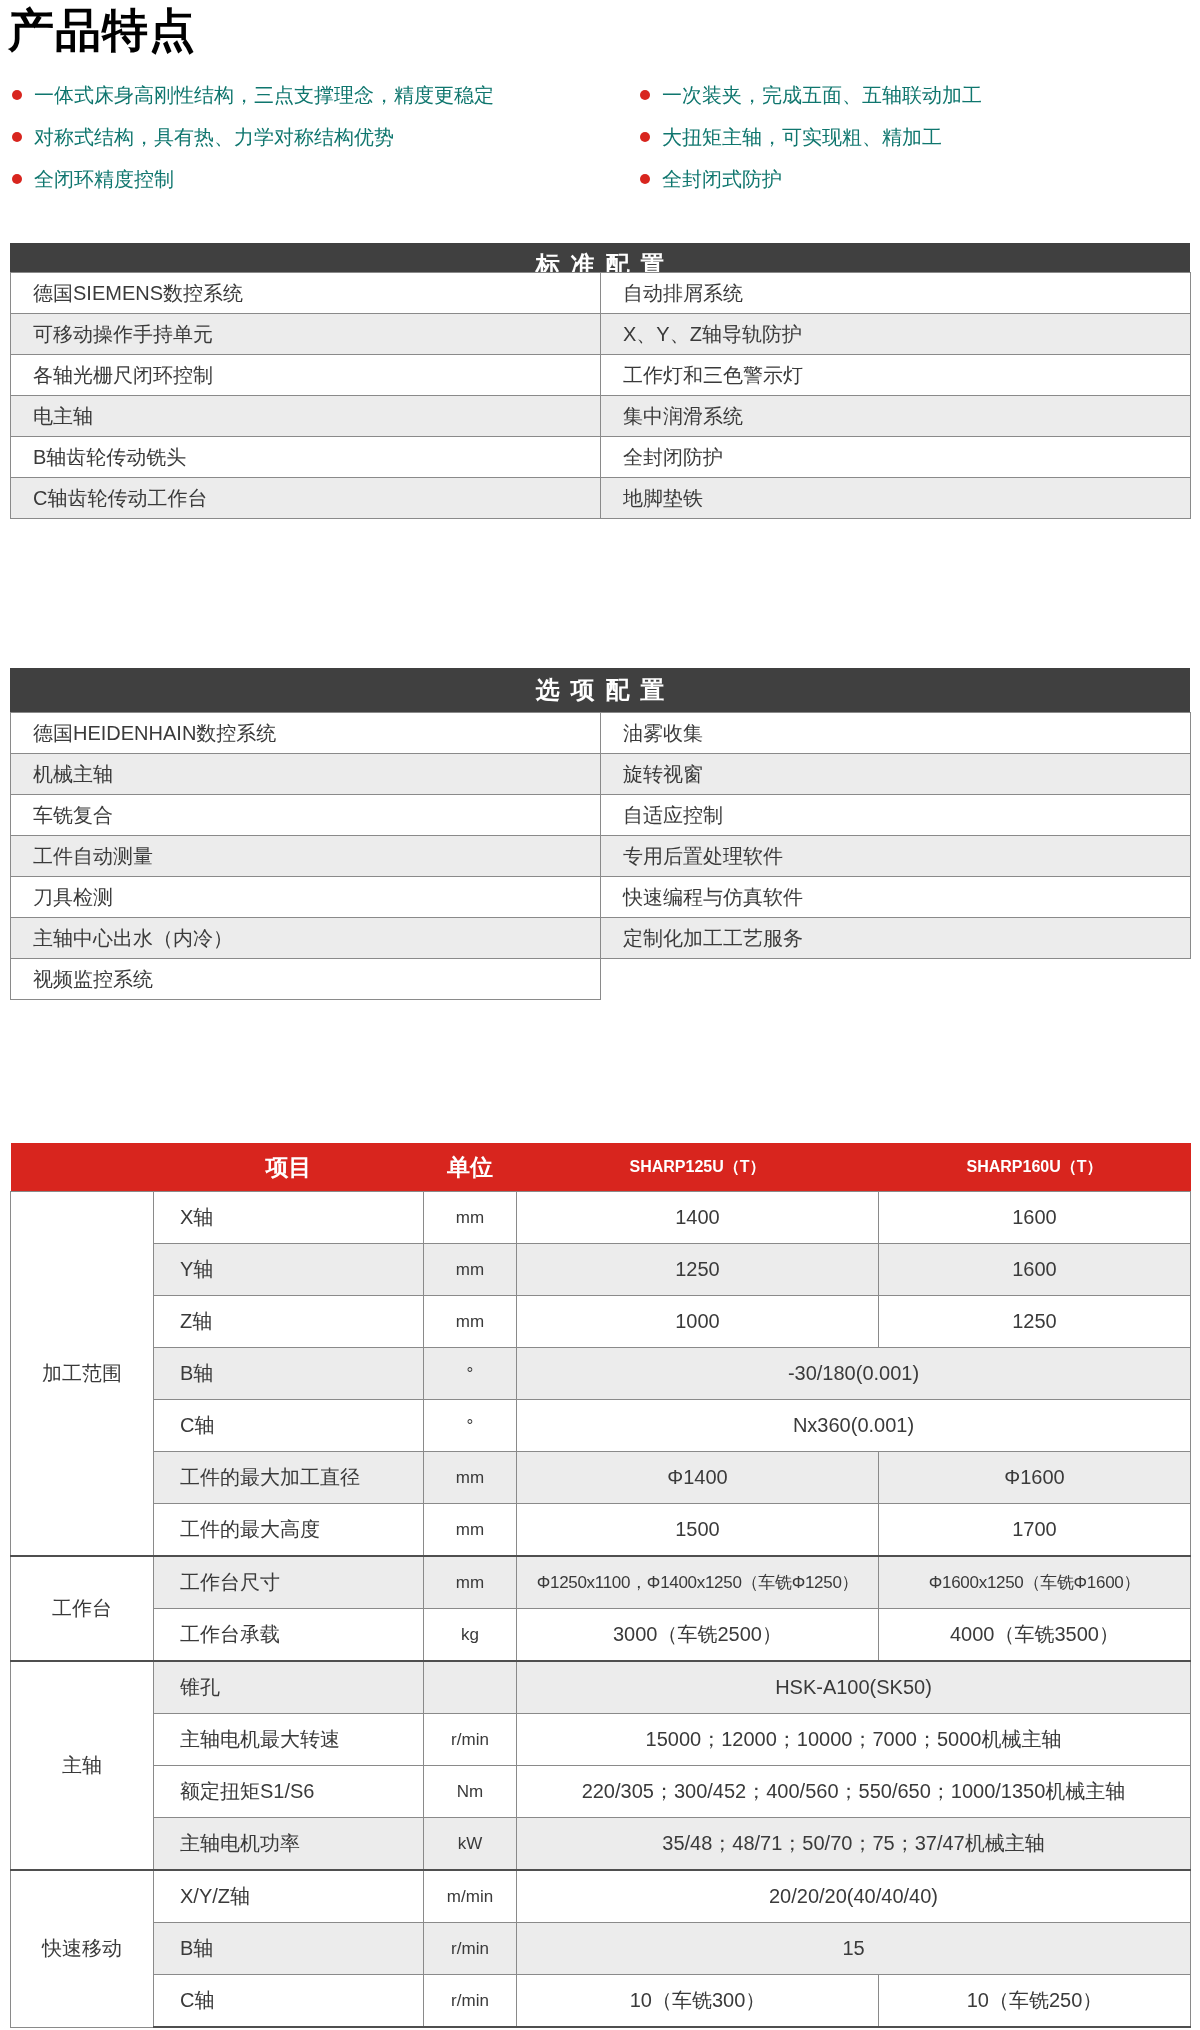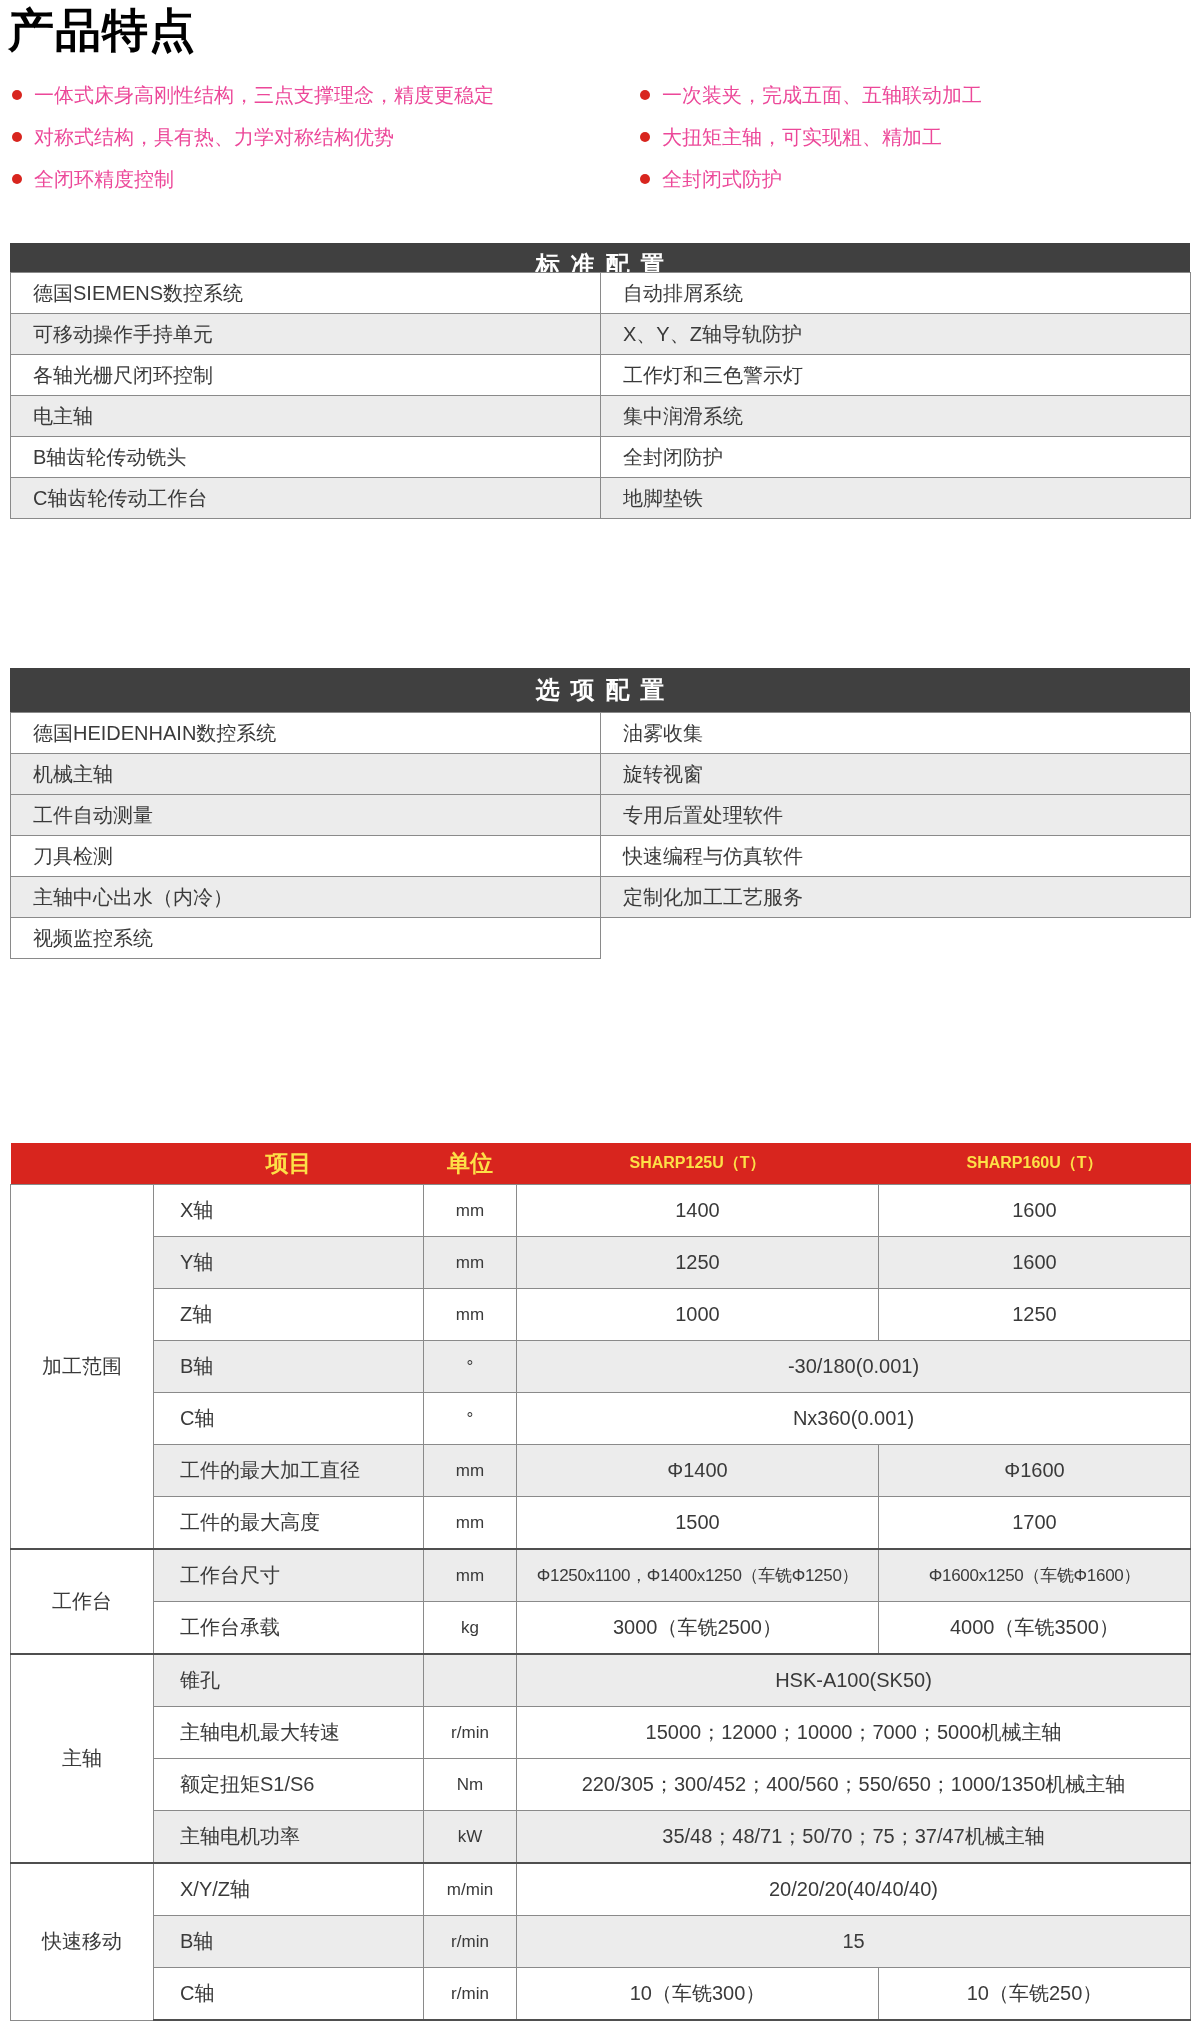--- a/index.html
+++ b/index.html
@@ -6,39 +6,39 @@
   body{font-family:"Liberation Sans","DejaVu Sans",sans-serif;color:#3a3a3a;}
   .page{position:relative;width:1200px;height:2030px;background:#fff;overflow:hidden;}
 
   
   .page-title{position:absolute;left:8px;top:0px;font-size:46px;font-weight:900;color:#000;letter-spacing:1px;}
 
   
   .features-col{position:absolute;top:74px;}
   .features-col.left{left:12px;}
   .features-col.right{left:640px;}
-  .feat{display:flex;align-items:center;height:42px;font-size:20px;color:#ec4899;}
+  .feat{display:flex;align-items:center;height:42px;font-size:20px;color:#0f766e;}
   .dot{width:10px;height:10px;border-radius:50%;background:#d8251e;margin-right:12px;flex:0 0 auto;}
 
   
   .red-bar{position:absolute;left:10px;width:1180px;height:44px;background:#404040;
            display:flex;align-items:center;justify-content:center;}
   .red-bar span{color:#fff;font-size:24px;font-weight:bold;letter-spacing:0.45em;text-indent:0.45em;}
 
   
   table{border-collapse:collapse;table-layout:fixed;}
   .cfg{position:absolute;left:10px;width:1180px;}
   .cfg td{border:1px solid #8a8a8a;height:40px;font-size:20px;color:#3a3a3a;
           padding:0 0 0 22px;vertical-align:middle;background:#fff;}
   .cfg tr.g td{background:#ececec;}
   .cfg td.open{border-bottom:none;border-right:none;background:#fff;}
 
   
   .spec{position:absolute;left:10px;top:1143px;width:1180px;}
-  .spec th{background:#d8251e;color:#fde047;font-weight:bold;font-size:23px;height:41px;
+  .spec th{background:#d8251e;color:#ffffff;font-weight:bold;font-size:23px;height:48px;
            border:none;padding:0;vertical-align:middle;}
   .spec th.model{font-size:16px;}
   .spec td{border:1px solid #8a8a8a;height:51px;font-size:20px;color:#3a3a3a;
            vertical-align:middle;padding:0;background:#fff;text-align:center;}
   .spec tr.g td{background:#ececec;}
   .spec td.grp{text-align:center;font-size:20px;background:#fff !important;}
   .spec td.item{text-align:left;padding-left:26px;}
   .spec td.unit{font-size:17px;}
   .spec tr.gtop td{border-top:2px solid #4f4f4f;}
   .spec tr.tight td.v{font-size:17px;letter-spacing:-0.3px;}
@@ -126,20 +126,24 @@
       </colgroup>
     <tbody>
         <tr>
       <td>德国HEIDENHAIN数控系统</td>
       <td>油雾收集</td>
     </tr>
     <tr class="g">
       <td>机械主轴</td>
       <td>旋转视窗</td>
     </tr>
+    <tr>
+      <td>车铣复合</td>
+      <td>自适应控制</td>
+    </tr>
     <tr class="g">
       <td>工件自动测量</td>
       <td>专用后置处理软件</td>
     </tr>
     <tr>
       <td>刀具检测</td>
       <td>快速编程与仿真软件</td>
     </tr>
     <tr class="g">
       <td>主轴中心出水（内冷）</td>

